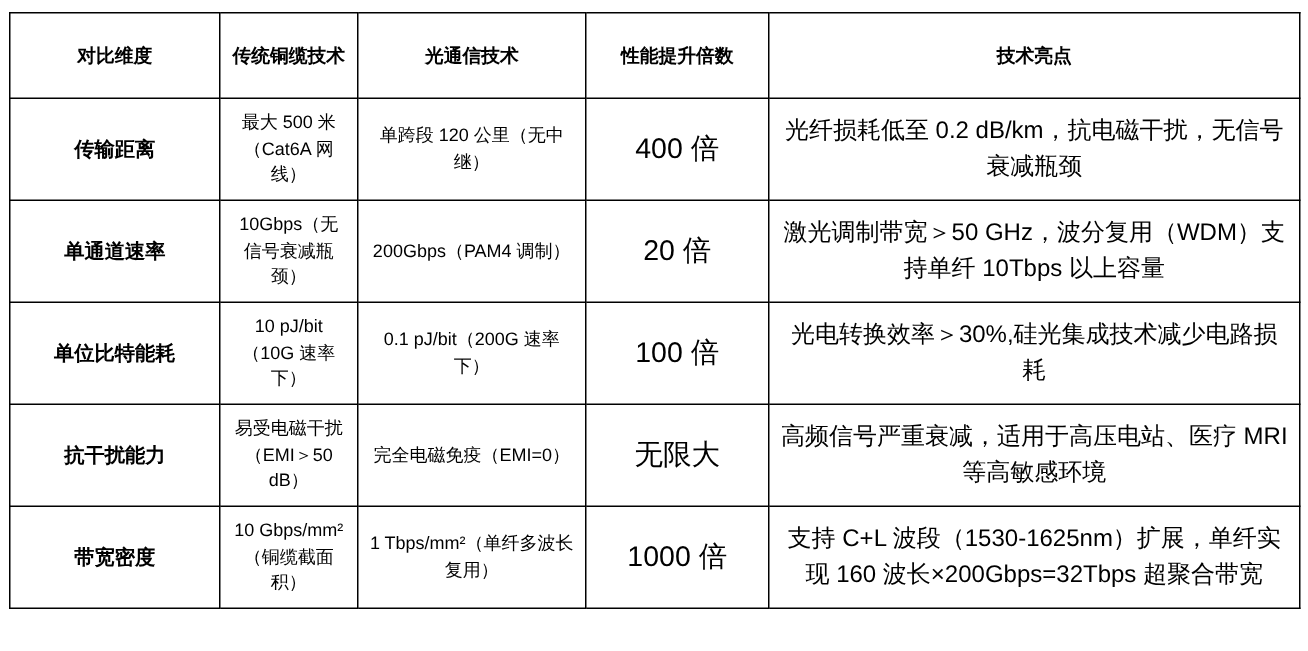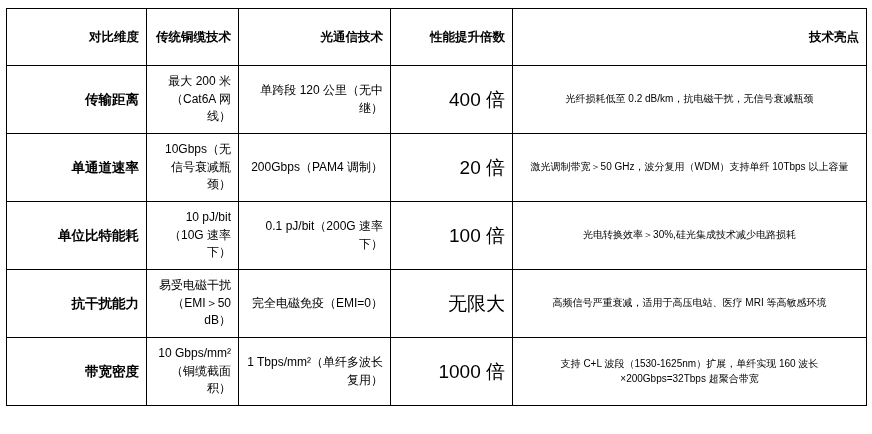--- a/index.html
+++ b/index.html
@@ -21,21 +21,21 @@
   table.compare {
     border-collapse: collapse;
     table-layout: fixed;
     width: 860px;
     border: 1px solid #000000;
   }
   table.compare td, table.compare th {
     border: 1px solid #000000;
     padding: 5px 7px;
     vertical-align: middle;
-    text-align: right;
+    text-align: center;
     line-height: 1.45;
     font-size: 12.5px;
     word-break: break-word;
   }
   
   col.c0 { width: 140px; }
   col.c1 { width: 92px; }
   col.c2 { width: 152px; }
   col.c3 { width: 122px; }
   col.c4 { width: 354px; }
@@ -54,21 +54,21 @@
     font-size: 12px;
   }
   tbody td.optical {
     font-size: 12px;
   }
   tbody td.gain {
     font-weight: normal;
     font-size: 19px;
   }
   tbody td.highlight {
-    font-size: 10px;
+    font-size: 16px;
     text-align: center;
     margin-left: 48px;
   }
 </style>
 </head>
 <body>
 
 <div class="table-wrap">
   <table class="compare">
     <colgroup>
@@ -83,21 +83,21 @@
         <th>对比维度</th>
         <th>传统铜缆技术</th>
         <th>光通信技术</th>
         <th>性能提升倍数</th>
         <th>技术亮点</th>
       </tr>
     </thead>
     <tbody>
       <tr>
         <td class="dim">传输距离</td>
-        <td class="copper">最大 200 米（Cat6A 网线）</td>
+        <td class="copper">最大 500 米（Cat6A 网线）</td>
         <td class="optical">单跨段 120 公里（无中继）</td>
         <td class="gain">400 倍</td>
         <td class="highlight">光纤损耗低至 0.2 dB/km，抗电磁干扰，无信号衰减瓶颈</td>
       </tr>
       <tr>
         <td class="dim">单通道速率</td>
         <td class="copper">10Gbps（无信号衰减瓶颈）</td>
         <td class="optical">200Gbps（PAM4 调制）</td>
         <td class="gain">20 倍</td>
         <td class="highlight">激光调制带宽＞50 GHz，波分复用（WDM）支持单纤 10Tbps 以上容量</td>

